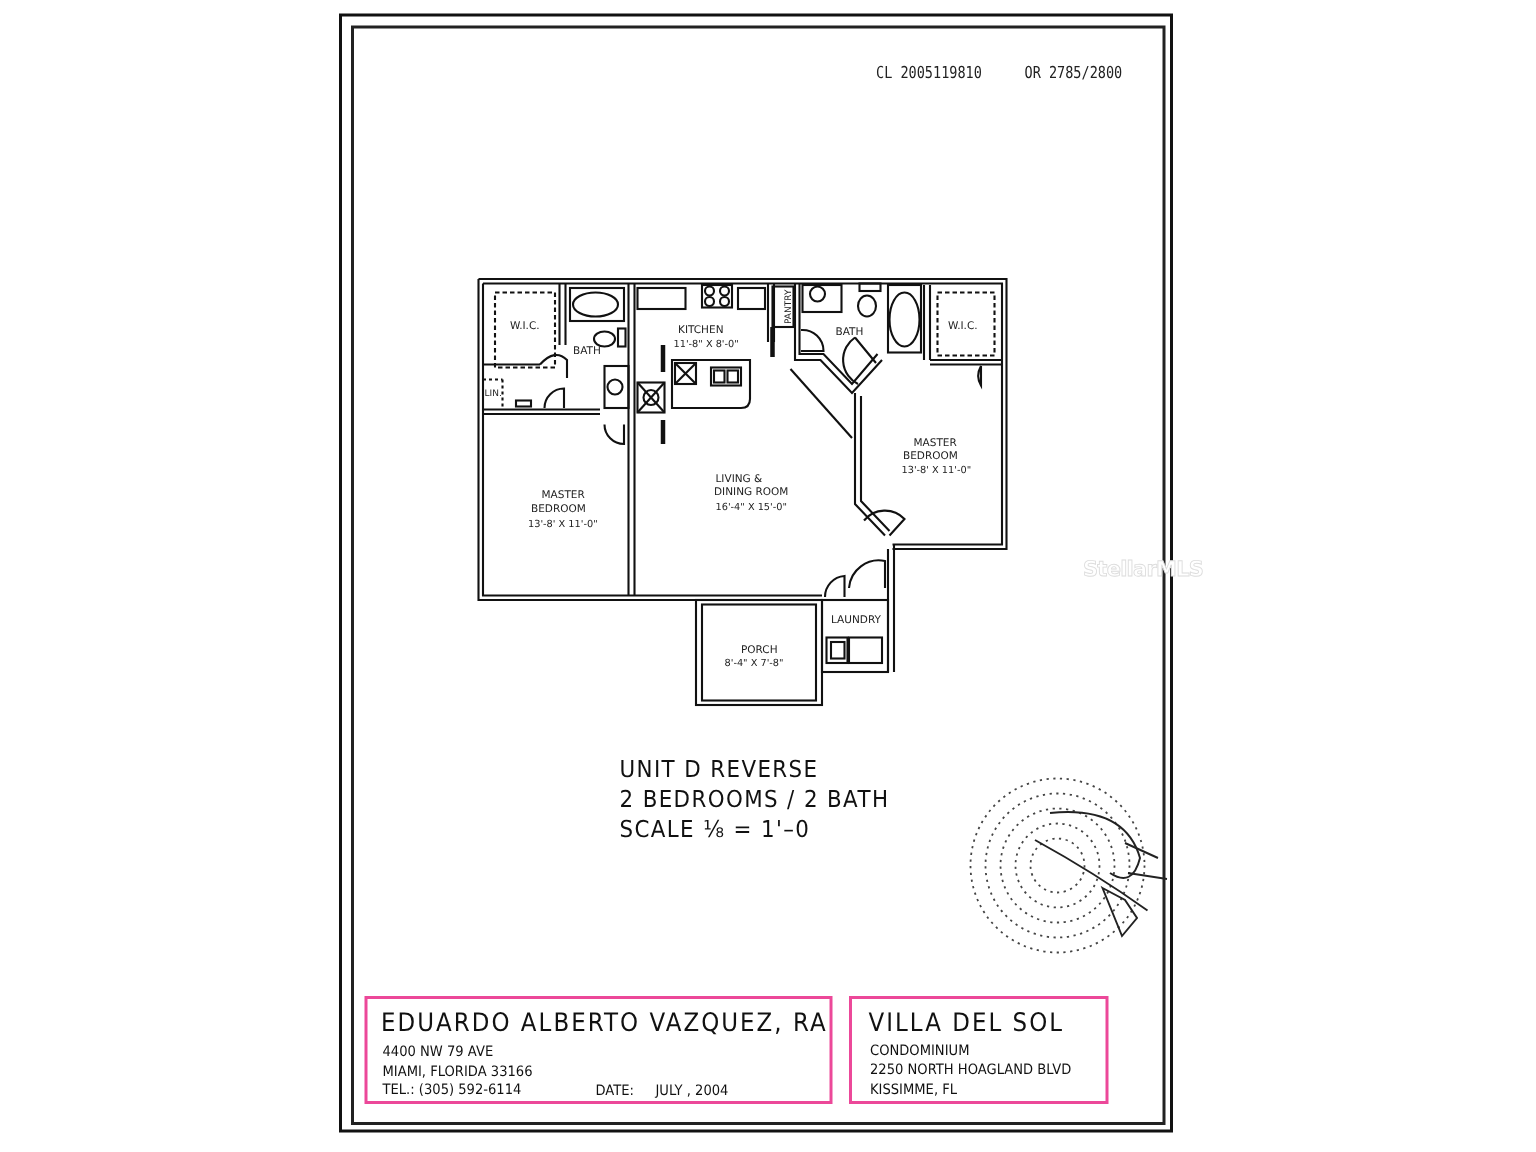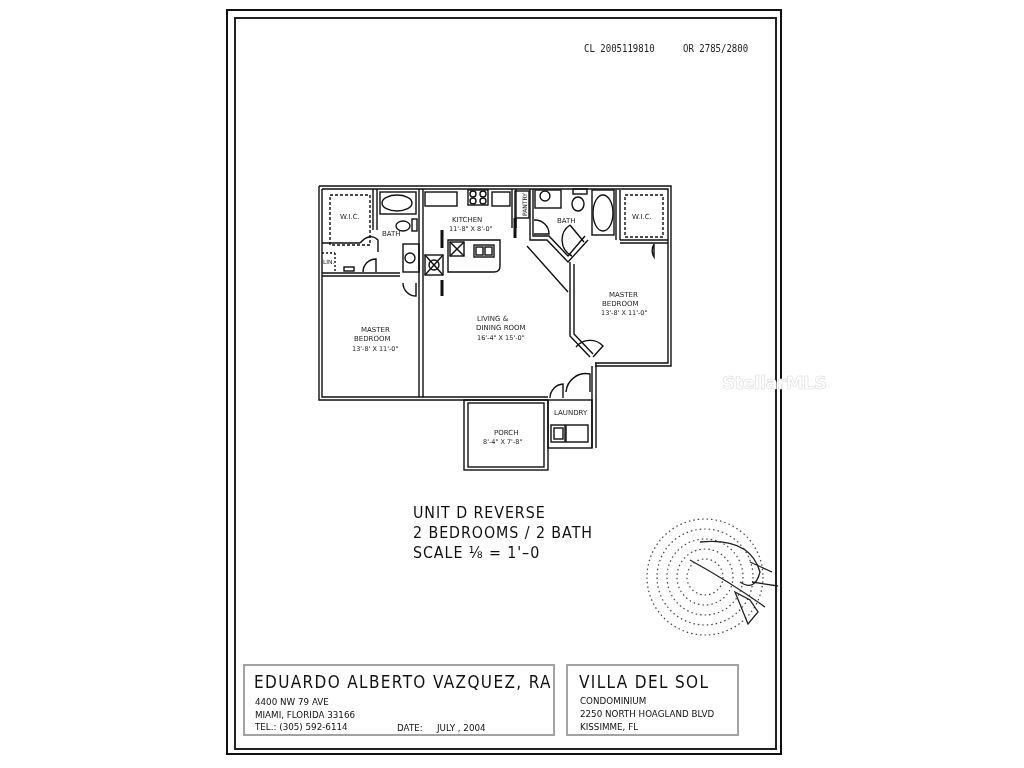--- a/index.html
+++ b/index.html
@@ -4,26 +4,26 @@
   <style>
     html, body { margin: 0; padding: 0; background: #ffffff; }
     body { width: 1024px; height: 768px; position: relative; overflow: hidden; font-family: "DejaVu Sans", sans-serif; color: #111; }
     .frame-outer { position: absolute; left: 226px; top: 9px; width: 556px; height: 746px; border: 2px solid #111; box-sizing: border-box; }
     .frame-inner { position: absolute; left: 234px; top: 17px; width: 543px; height: 733px; border: 2px solid #222; box-sizing: border-box; }
     .ref { position: absolute; top: 42px; font-family: "DejaVu Sans Mono", monospace; font-size: 11px; letter-spacing: 0px; color: #222; transform: scaleX(0.82); transform-origin: left top; }
     .plan { position: absolute; left: 0; top: 0; }
     .plan text { font-family: "DejaVu Sans", sans-serif; fill: #222; }
     .unit-info { position: absolute; left: 413px; top: 503px; font-family: "DejaVu Sans", sans-serif; font-size: 15.5px; line-height: 20px; letter-spacing: 1px; color: #111; transform: scaleX(0.92); transform-origin: left top; }
     .unit-info div { white-space: nowrap; }
-    .tb { position: absolute; border: 2px solid #a3a3a3; box-sizing: border-box; background: #fff; }
+    .tb { position: absolute; border: 2px solid #ec4899; box-sizing: border-box; background: #fff; }
     .tb-arch { left: 243px; top: 664px; width: 312px; height: 72px; }
     .tb-proj { left: 566px; top: 664px; width: 173px; height: 72px; }
     .tb-title { position: absolute; left: 9px; top: 6px; font-size: 17px; letter-spacing: 1.5px; white-space: nowrap; transform: scaleX(0.9); transform-origin: left top; }
     .tb-line { position: absolute; left: 10px; font-size: 9.5px; white-space: nowrap; transform: scaleX(0.92); transform-origin: left top; }
-    .watermark { position: absolute; left: 722px; top: 372px; font-family: "DejaVu Sans", sans-serif; font-size: 18px; font-weight: bold; color: #fff; -webkit-text-stroke: 0.6px #ddd; letter-spacing: -0.5px; }
+    .watermark { position: absolute; left: 722px; top: 372px; font-family: "DejaVu Sans", sans-serif; font-size: 14px; font-weight: bold; color: #fff; -webkit-text-stroke: 0.6px #ddd; letter-spacing: -0.5px; }
     .seal { position: absolute; left: 640px; top: 512px; }
   </style>
 </head>
 <body>
 
 <div class="frame-outer"></div>
 <div class="frame-inner"></div>
 
 <div class="ref" style="left:584px;">CL 2005119810</div>
 <div class="ref" style="left:683px;">OR 2785/2800</div>

